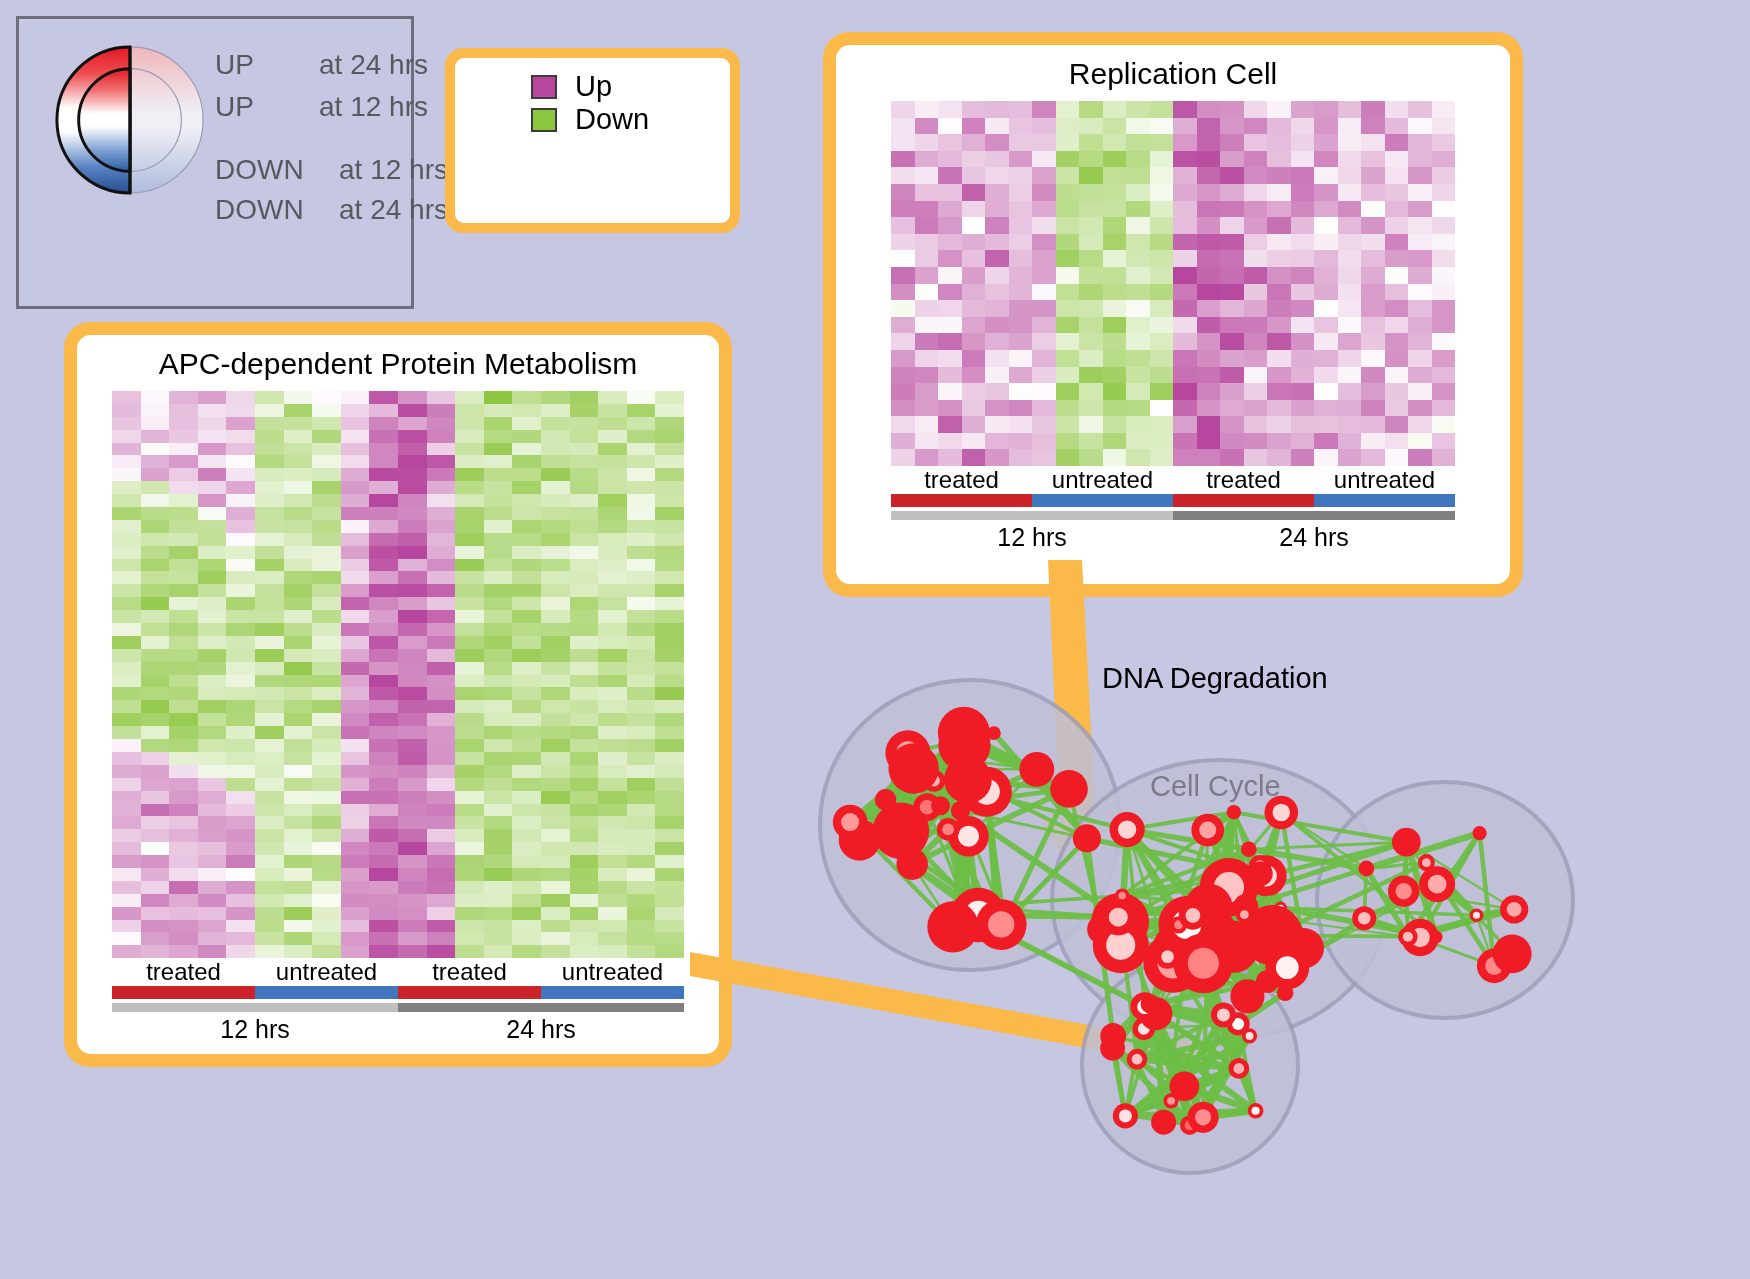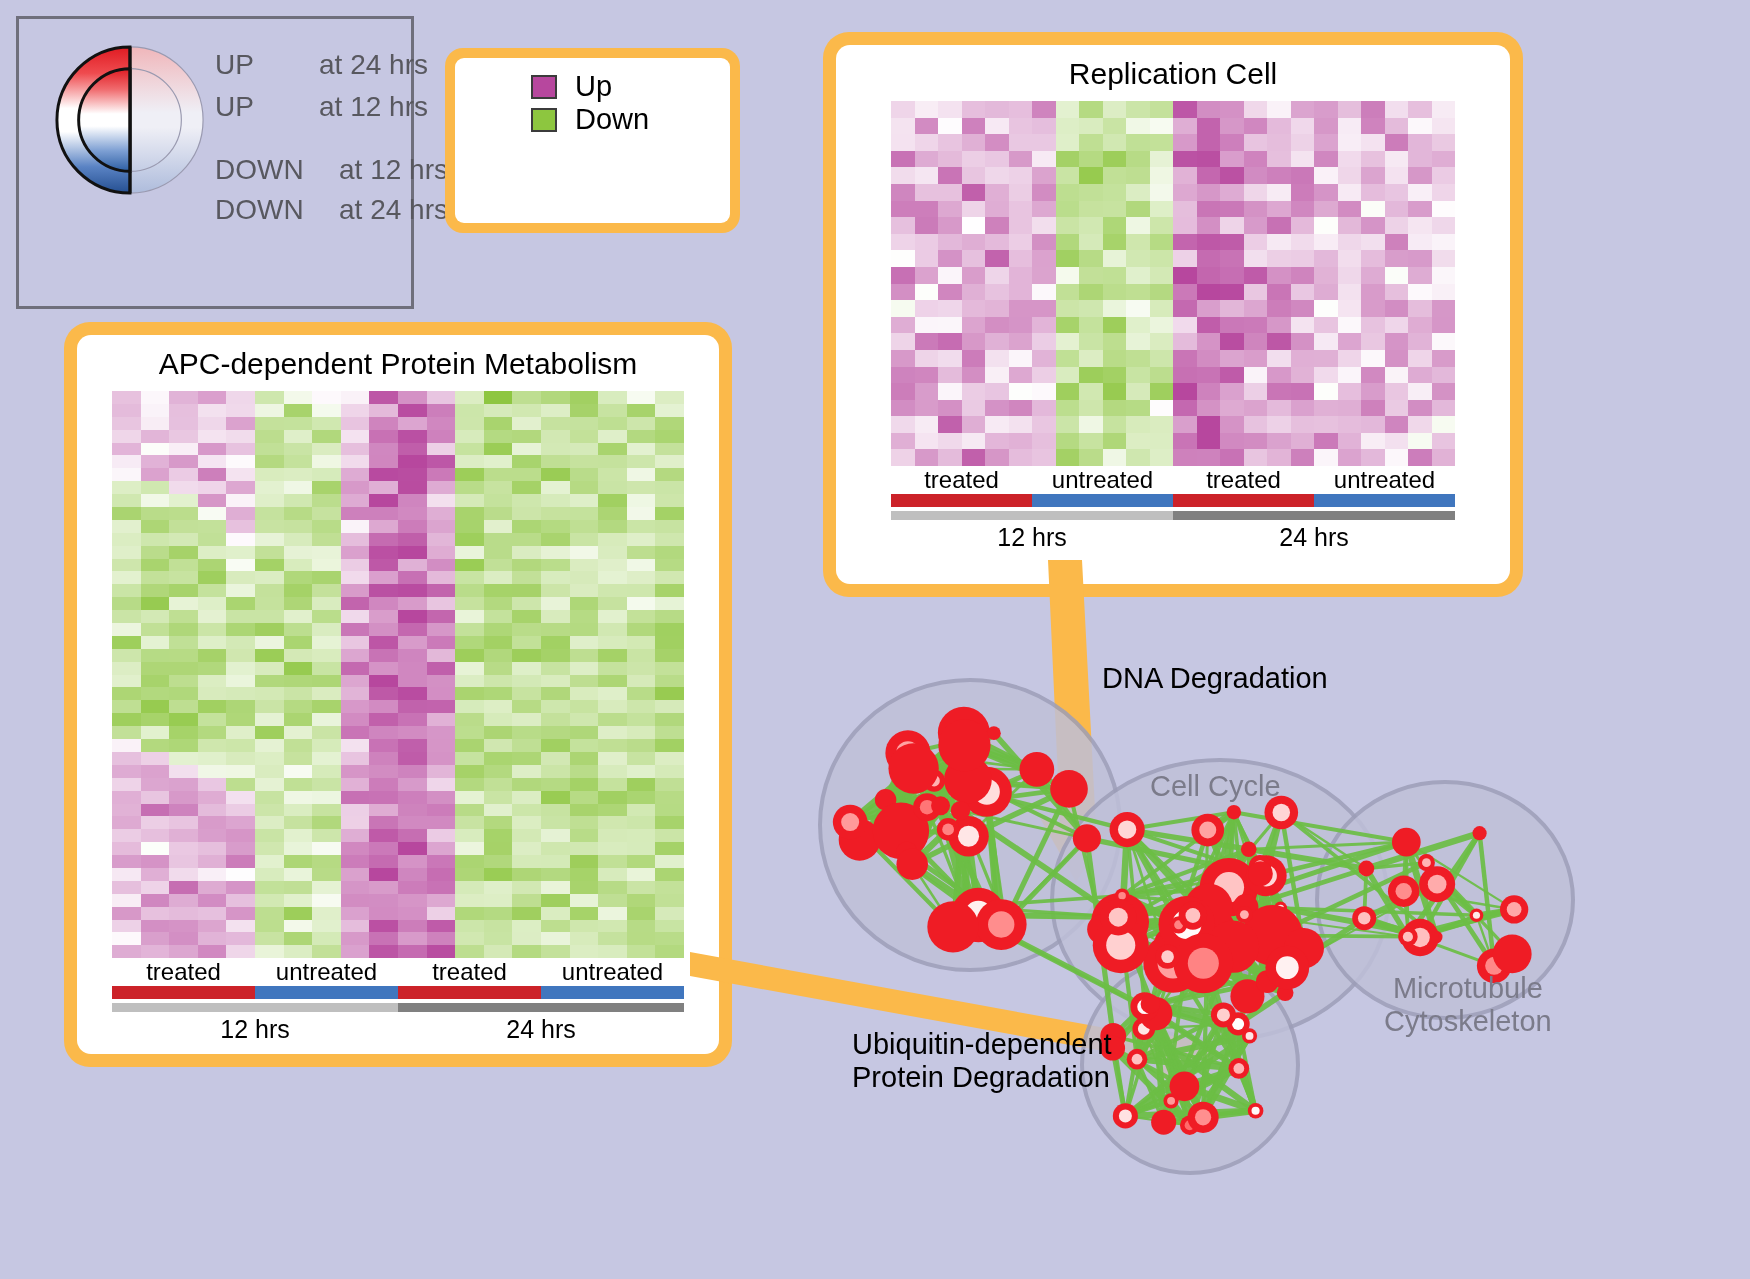--- a/index.html
+++ b/index.html
@@ -2377,17 +2377,13 @@
         <circle cx="360.33997727985525" cy="403.97396876118336" r="9.733936698983394" fill="#ef1c25"></circle>
       </g>
       <g>
         <circle cx="347.0182695377347" cy="459.1978940948246" r="10.349539978592443" fill="#ef1c25"></circle>
         <circle cx="347.0182695377347" cy="459.1978940948246" r="5.38176078886807" fill="rgb(255,194,194)"></circle>
       </g>
     </svg>
 
   <div class="net-label" style="left:312px;top:62px;color:#000;">DNA Degradation</div>
   <div class="net-label" style="left:360px;top:170px;color:#7b7b8a;">Cell Cycle</div>
-  <div class="net-label" style="left:594px;top:372px;color:#7b7b8a;text-align:center;">Microtubule
-Cytoskeleton</div>
-  <div class="net-label" style="left:62px;top:428px;color:#000;">Ubiquitin-dependent
-Protein Degradation</div>
 </div>
 
 </body></html>

